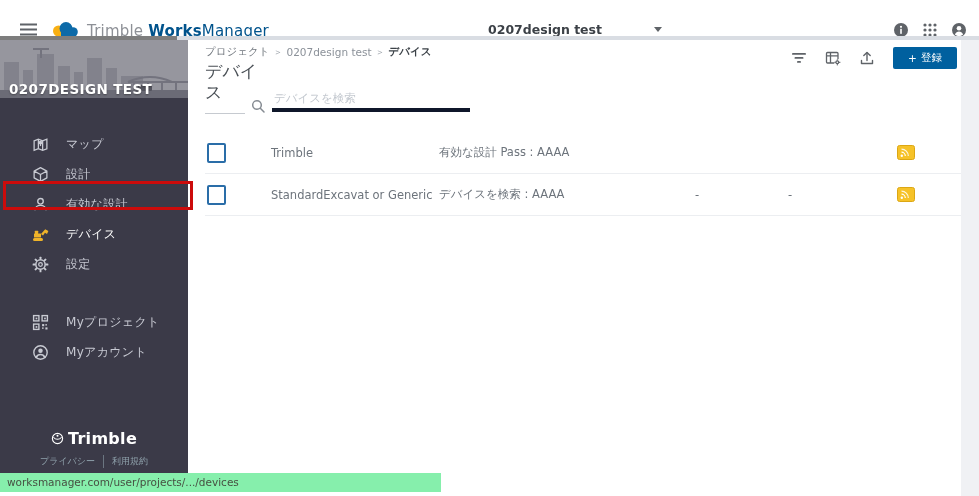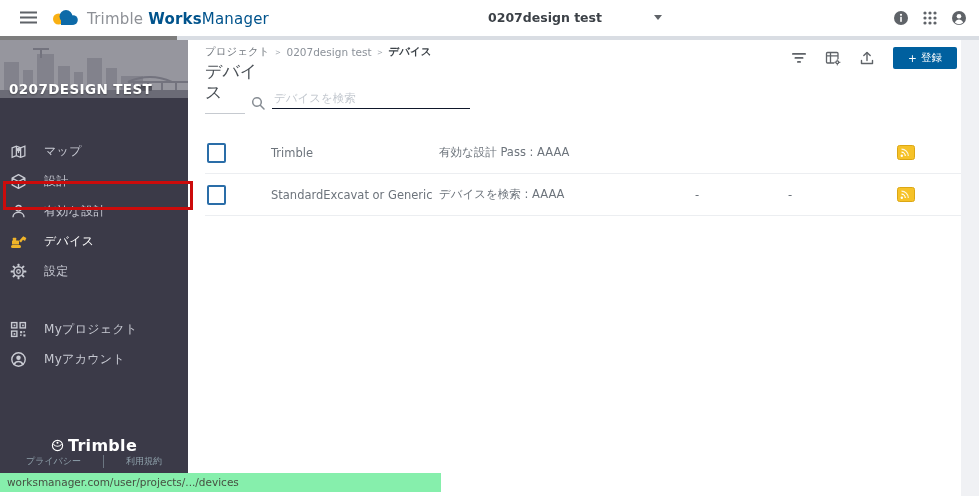--- a/index.html
+++ b/index.html
@@ -1,21 +1,21 @@
 <!DOCTYPE html>
 <html><head>
 <meta charset="utf-8">
 <style>
   * { margin:0; padding:0; box-sizing:border-box; }
   html,body { width:979px; height:496px; overflow:hidden; background:#fff;
     font-family:"DejaVu Sans","Liberation Sans",sans-serif; }
   .page { position:relative; width:979px; height:496px; background:#fff; }
 
   
-  .topbar { position:absolute; left:0; top:0; width:979px; height:28px; background:#fff; }
+  .topbar { position:absolute; left:0; top:12px; width:979px; height:28px; background:#fff; }
   .hamburger { position:absolute; left:20px; top:10px; width:17px; height:15px; cursor:pointer; }
   .brand { position:absolute; left:50px; top:7px; display:flex; align-items:center; gap:7px; }
   .brand-text { font-size:15px; color:#8d9096; letter-spacing:.2px; }
   .brand-text .works { color:#00538c; font-weight:700; }
   .brand-text .manager { color:#00538c; font-weight:400; }
   .proj-select { position:absolute; left:488px; top:10px; display:flex; align-items:center; cursor:pointer; }
   .proj-select .label { font-size:12.5px; font-weight:700; color:#3c4147; }
   .caret { width:0; height:0; border-left:4.5px solid transparent; border-right:4.5px solid transparent;
     border-top:5px solid #5f6368; margin-left:52px; }
   .topbar-icons { position:absolute; right:12px; top:10px; display:flex; gap:13px; align-items:center; }
@@ -25,31 +25,31 @@
   .loadbar { position:absolute; left:0; top:36px; width:979px; height:4px; background:#d9dde3; }
   .loadbar .done { width:177px; height:4px; background:#7d7d7d; }
 
   
   .sidebar { position:absolute; left:0; top:40px; width:188px; height:433px; background:#3b3a48; z-index:5; }
   .hero { position:relative; width:188px; height:58px; overflow:hidden; }
   .hero svg { position:absolute; left:0; top:0; }
   .hero-title { position:absolute; left:9px; bottom:1px; font-size:13.5px; font-weight:700; color:#fff;
     letter-spacing:.4px; text-shadow:0 1px 2px rgba(0,0,0,.35); }
   .nav { position:absolute; left:0; top:96px; width:188px; }
-  .nav-item { height:30px; display:flex; align-items:center; padding-left:10px; cursor:pointer; }
+  .nav-item { height:30px; display:flex; padding-left:32px; cursor:pointer; }
   .nav-item .nicon { width:17px; height:17px; flex:0 0 17px; }
   .nav-item .nlabel { margin-left:17px; font-size:12px; color:#c7c9d2; letter-spacing:.3px; }
   .nav-item.active .nlabel { color:#ffffff; }
   .nav-gap { height:28px; }
   .annotation { position:absolute; left:3px; top:141px; width:190px; height:29px;
     border:3px solid #cc0b0b; z-index:60; pointer-events:none; }
   .side-footer { position:absolute; left:0; bottom:5px; width:188px; text-align:center; }
   .tlogo { display:flex; align-items:center; justify-content:center; gap:4px; }
   .tlogo .tname { color:#fff; font-weight:700; font-size:16px; letter-spacing:.3px; }
-  .side-links { margin-top:0; font-size:9px; color:#90a2ac; display:flex; justify-content:center; gap:22px; }
+  .side-links { margin-top:7px; font-size:9px; color:#90a2ac; display:flex; justify-content:center; gap:8px; }
   .side-links .lnk { cursor:pointer; }
   .side-links .sep { width:1px; background:#6b7681; }
 
   
   .gutter { position:absolute; right:0; top:40px; width:18px; height:456px; background:#f0f1f4; }
 
   
   .main { position:absolute; left:188px; top:40px; width:773px; height:320px; background:#fff; }
   .breadcrumb { position:absolute; left:17px; top:5px; font-size:10.5px; color:#70767d;
     display:flex; gap:4px; align-items:center; }
@@ -60,21 +60,21 @@
   .actions { position:absolute; right:4px; top:7px; display:flex; align-items:center; gap:18px; }
   .actions .aicn { width:16px; height:16px; cursor:pointer; }
   .btn-register { height:22px; min-width:64px; background:#00609f; color:#fff; border:none; border-radius:2px;
     font-size:10.5px; display:flex; align-items:center; justify-content:center; gap:4px; cursor:pointer;
     font-family:inherit; padding:0 10px; }
   .page-title { position:absolute; left:17px; top:21px; width:58px; font-size:17px; line-height:21px;
     color:#4a5056; word-break:break-all; }
   .title-rule { position:absolute; left:17px; top:73px; width:40px; height:1px; background:#c6cad0; }
   .search-row { position:absolute; left:63px; top:49px; display:flex; align-items:flex-end; }
   .search-icn { width:14px; height:14px; margin-right:7px; }
-  .search-input { width:198px; border:none; border-bottom:1px solid #0f172a; font-size:11.5px; color:#555;
+  .search-input { width:198px; border:none; border-bottom:4px solid #0f172a; font-size:11.5px; color:#555;
     padding:2px 2px 3px 2px; outline:none; background:transparent; font-family:inherit; }
   .search-input::placeholder { color:#c3c8cf; }
 
   
   .table { position:absolute; left:17px; top:92px; width:757px; }
   .trow { display:grid; grid-template-columns:33px 197px 173px 174px 90px 90px; align-items:center; }
   .thead { height:35px; background:#fafbfd; border-top:1px solid #edeff2; border-bottom:1px solid #e4e7ea;
     font-size:10.5px; font-weight:700; color:#4e555c; }
   .thead .c-name { padding-left:28px; }
   .thead .c-desc { padding-left:4px; }

